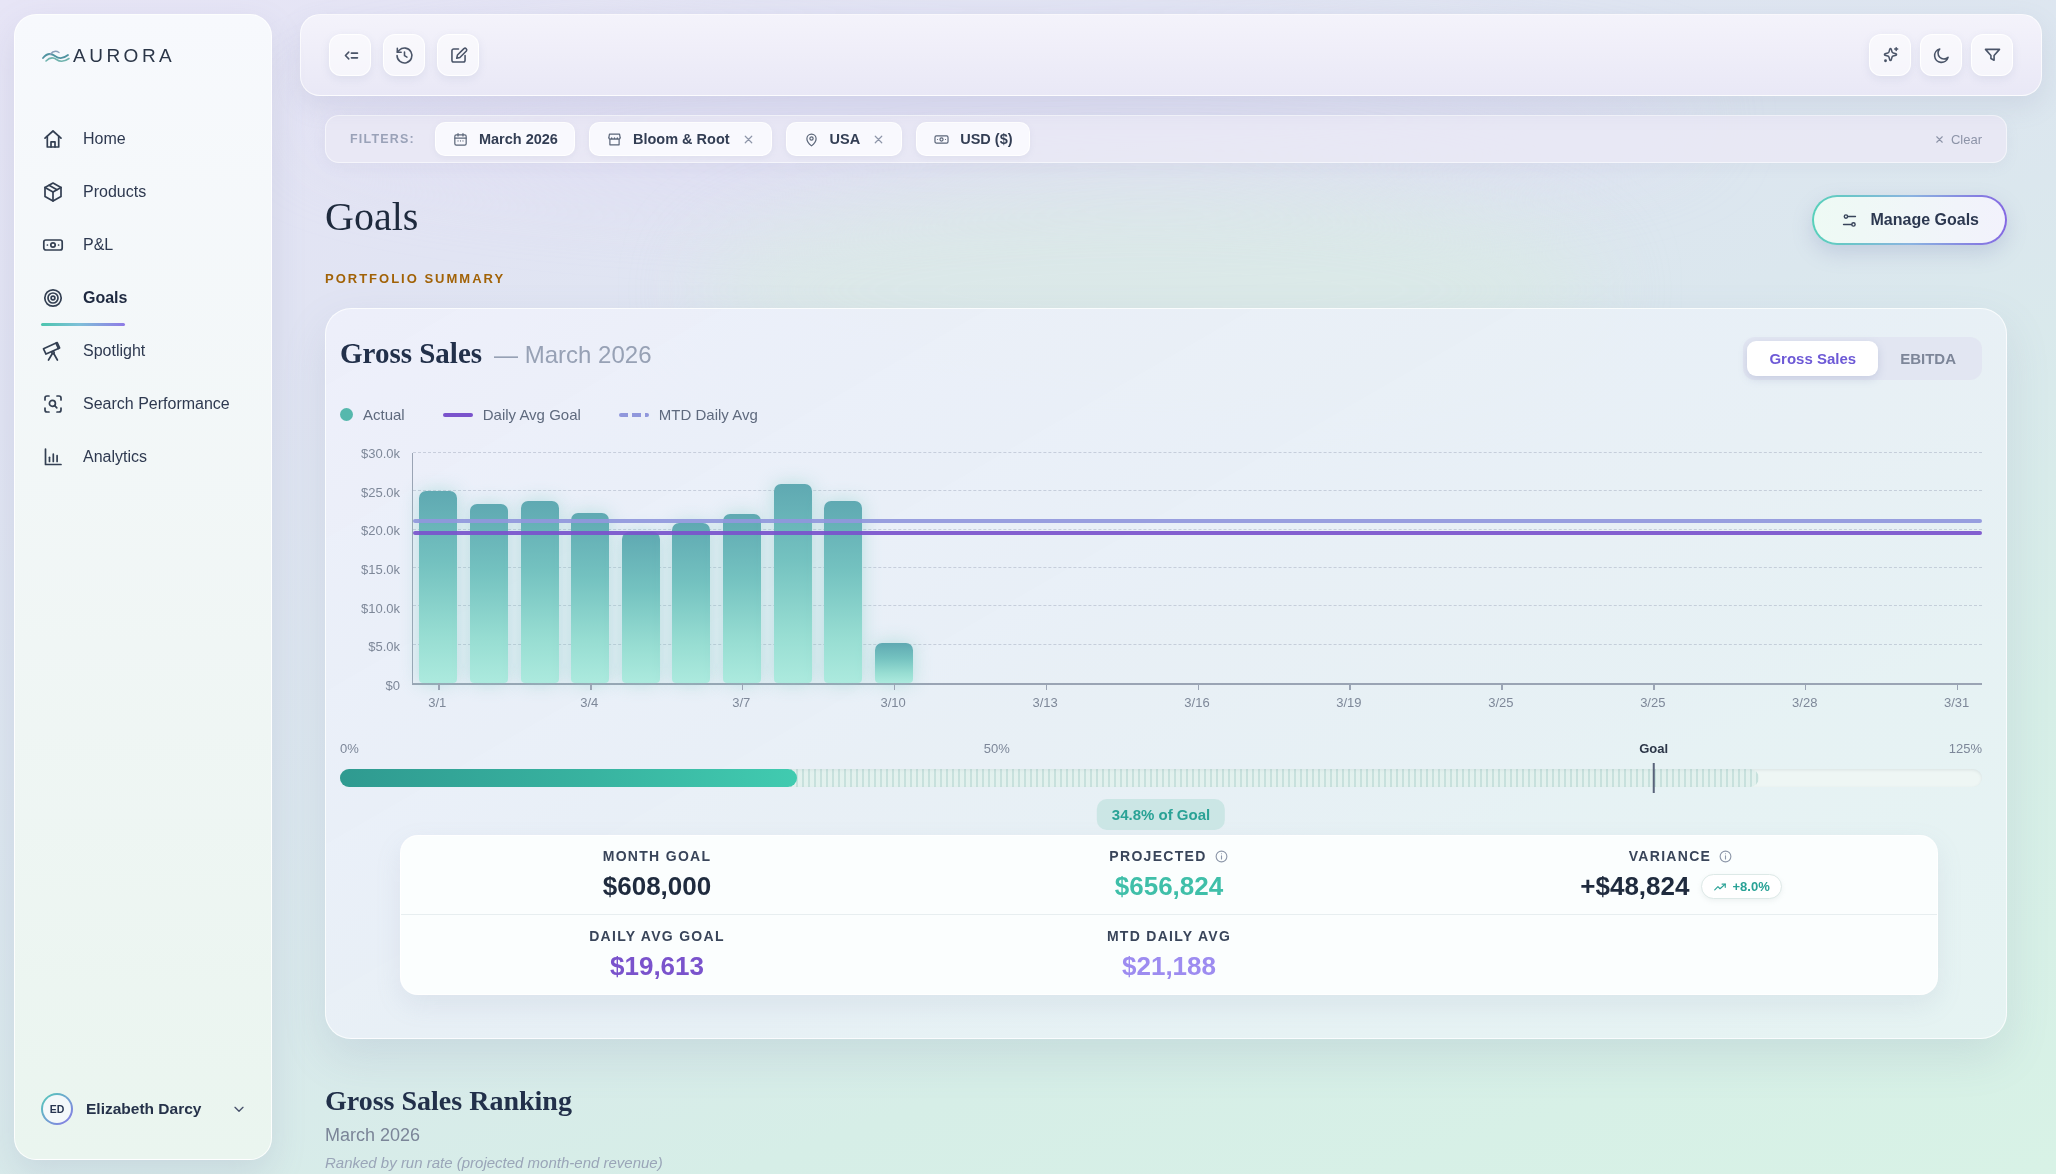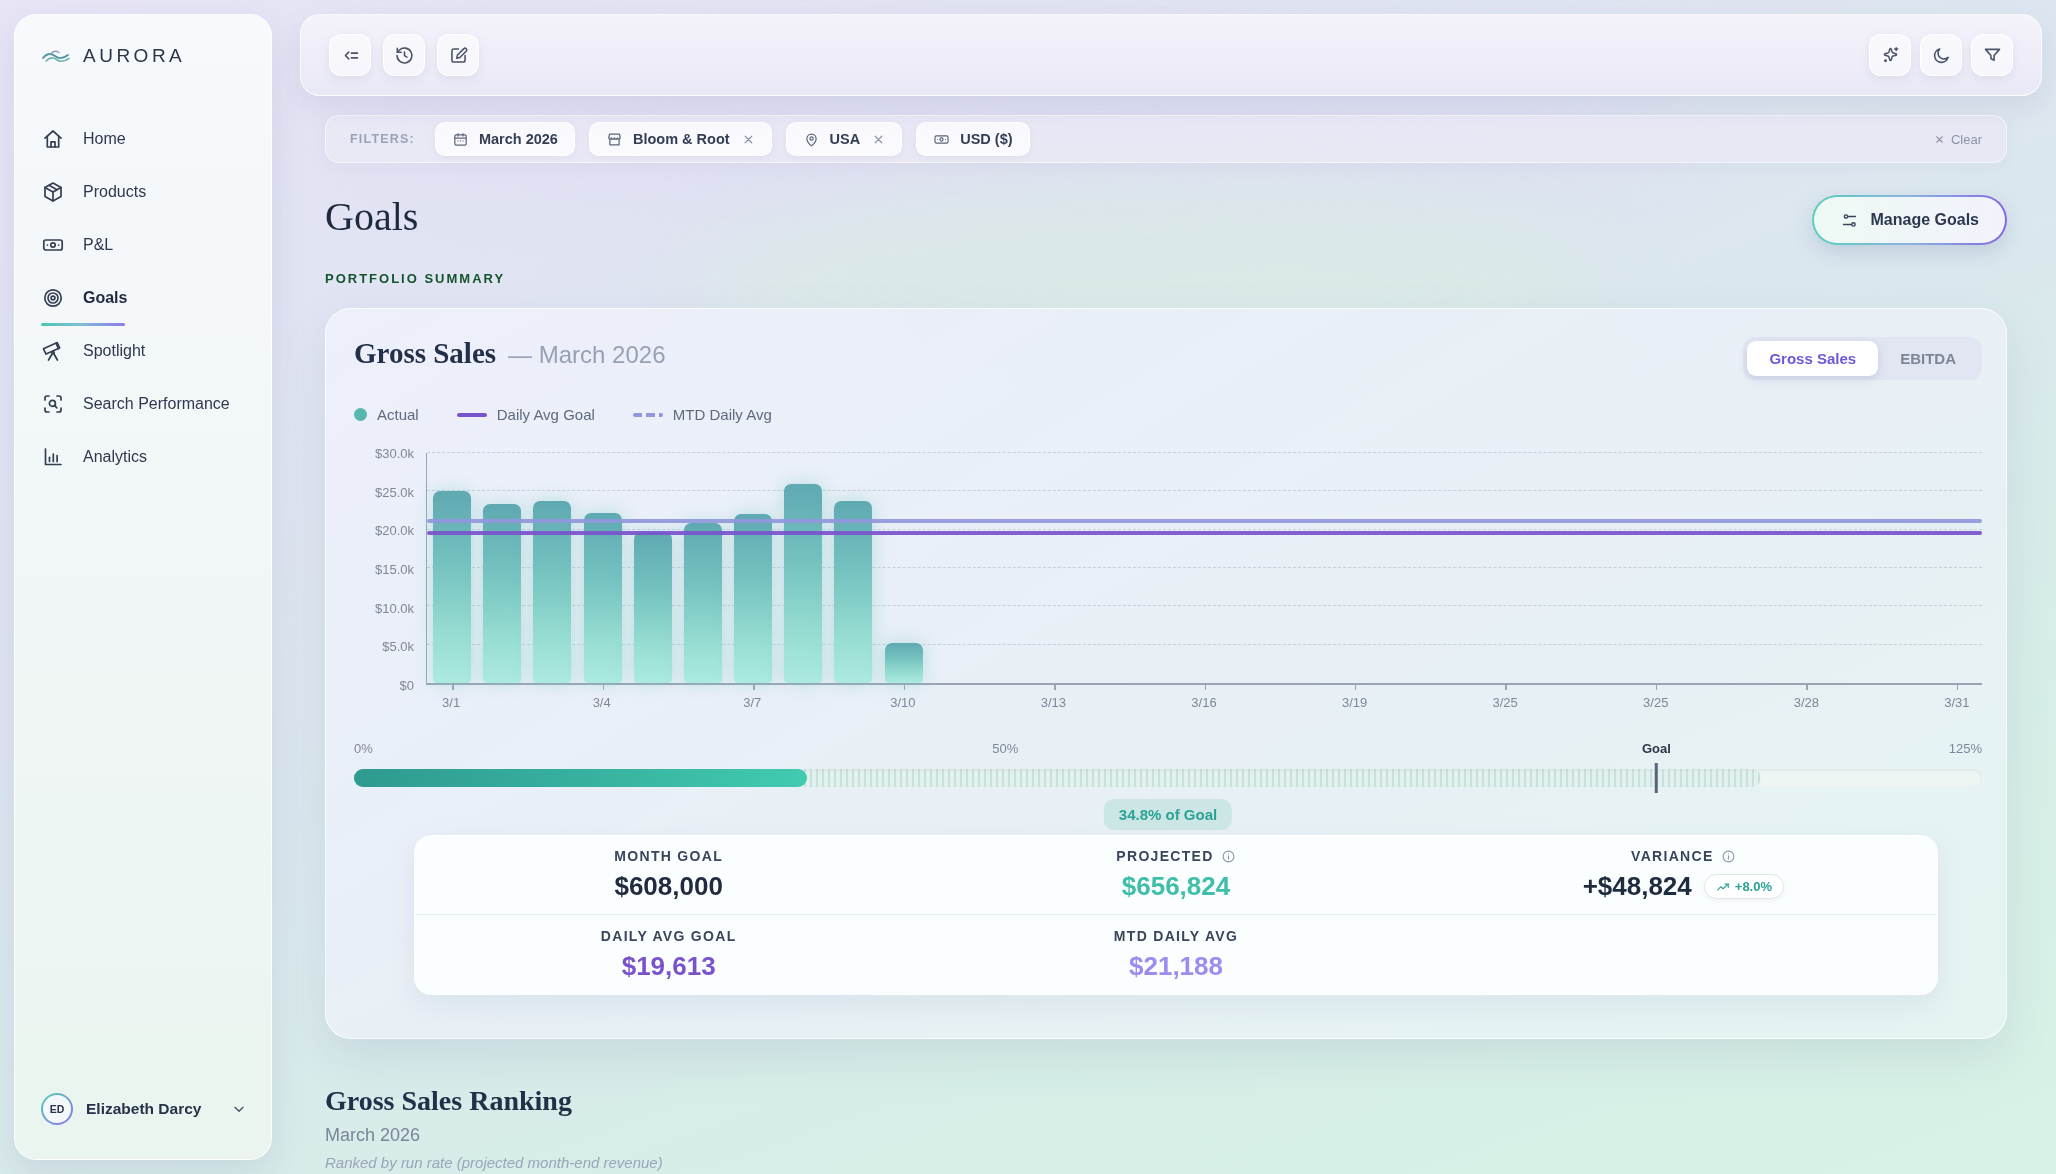--- a/index.html
+++ b/index.html
@@ -13,21 +13,21 @@
   .blob1 { left:700px; top:180px; width:900px; height:220px; background:rgba(216,235,226,.55); }
   .blob2 { left:300px; top:40px; width:1400px; height:160px; background:rgba(222,218,244,.5); }
 
   
   .sidebar {
     position:absolute; left:14px; top:14px; width:258px; height:1146px;
     background:linear-gradient(180deg,#f7f9fd 0%,#f0f6f5 55%,#eaf5ef 100%);
     border:1px solid rgba(255,255,255,.85); border-radius:22px;
     box-shadow:0 14px 34px rgba(125,135,170,.18); padding:30px 26px; z-index:5;
   }
-  .logo-row { display:flex; align-items:center; gap:10px; }
+  .logo-row { display:flex; align-items:center; gap:0; }
   .logo-name { font-size:19px; letter-spacing:3.5px; font-weight:500; color:#2b3648; }
   .nav { margin-top:52px; display:flex; flex-direction:column; gap:13px; }
   .nav-item { display:flex; align-items:center; gap:18px; height:40px; position:relative; cursor:pointer; color:#2e3950; }
   .nav-item .nav-label { font-size:16px; font-weight:500; }
   .nav-item.active .nav-label { font-weight:700; color:#1e2940; }
   .nav-item.active::after {
     content:""; position:absolute; left:0; bottom:-8px; width:84px; height:3px; border-radius:2px;
     background:linear-gradient(90deg,#4cc5ae 0%,#7ec0d8 45%,#8f7ae6 100%);
   }
   .nav-icon { width:24px; height:24px; flex:0 0 24px; color:#333f52; }
@@ -79,28 +79,28 @@
     margin-top:2px; border-radius:26px; padding:2px; cursor:pointer;
     background:linear-gradient(90deg,#58d0ba 0%,#8ab4e0 50%,#8468e2 100%);
     box-shadow:0 8px 20px rgba(120,130,180,.25);
   }
   .manage-goals-inner {
     border-radius:24px; background:linear-gradient(90deg,#eefaf4, #f2f2fc);
     height:46px; padding:0 26px; display:flex; align-items:center; gap:12px;
     font-size:16px; font-weight:600; color:#2c3850;
   }
   .manage-goals-inner svg { width:19px; height:19px; color:#37435a; }
-  .section-label { margin-top:26px; font-size:13px; font-weight:600; letter-spacing:2px; color:#14532d; }
+  .section-label { margin-top:26px; font-size:13px; font-weight:600; letter-spacing:2px; color:#a16207; }
 
   
   .goal-card {
     margin-top:22px; border-radius:26px; height:731px; position:relative;
     background:linear-gradient(150deg,rgba(238,240,251,.92) 0%,rgba(233,240,247,.9) 45%,rgba(231,243,243,.9) 100%);
     border:1px solid rgba(255,255,255,.75); box-shadow:0 18px 44px rgba(120,130,170,.16);
-    padding:28px 24px 0 28px;
+    padding:28px 24px 0 14px;
   }
   .card-head { display:flex; align-items:flex-start; justify-content:space-between; }
   .card-title-wrap { display:flex; align-items:baseline; gap:12px; }
   .card-title { font-family:"Liberation Serif", serif; font-size:29px; font-weight:700; color:#22304a; }
   .card-subtitle { font-size:24px; font-weight:400; color:#97a1b5; }
   .metric-toggle { background:rgba(222,225,240,.65); border-radius:12px; padding:4px; display:flex; }
   .toggle-opt { padding:9px 22px; border-radius:9px; font-size:15px; font-weight:600; color:#7d8699; cursor:pointer; }
   .toggle-opt.active { background:#ffffff; color:#6d59d6; box-shadow:0 3px 9px rgba(120,130,175,.25); }
 
   .legend { display:flex; align-items:center; gap:38px; margin-top:26px; }

